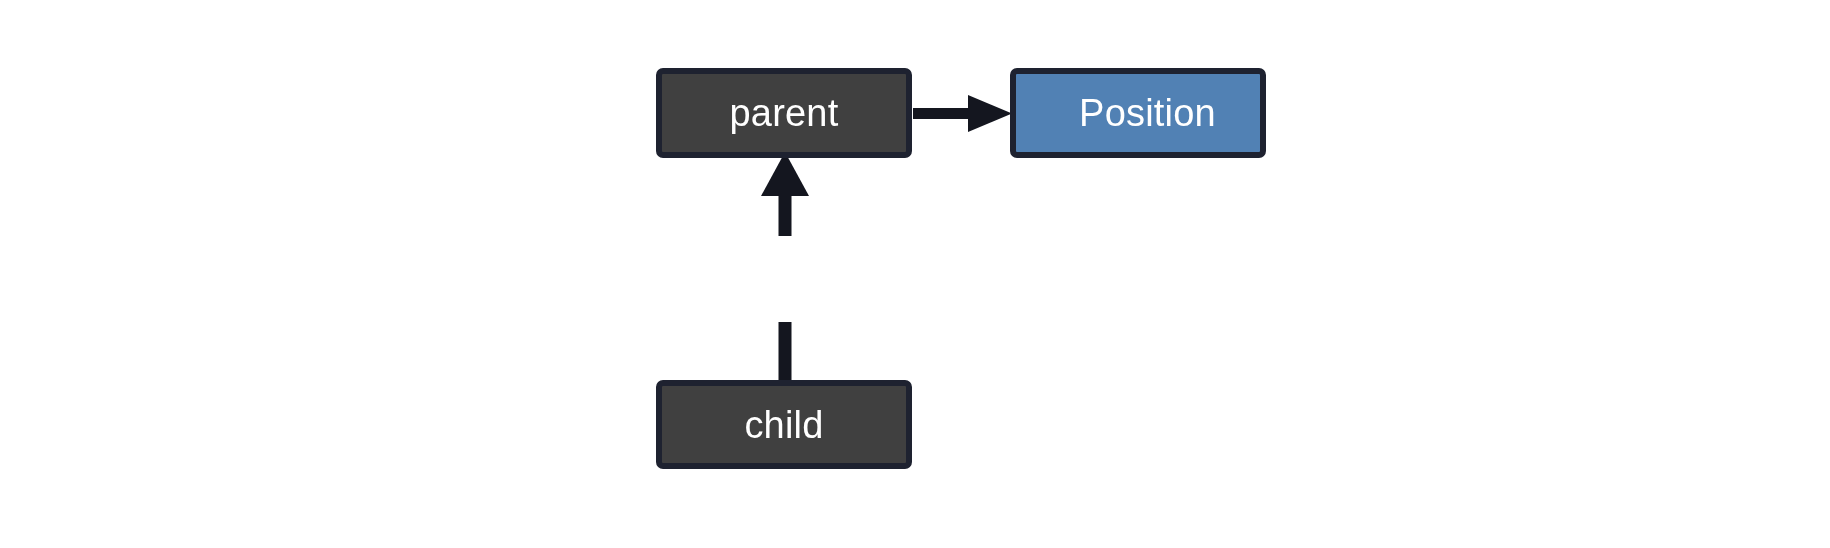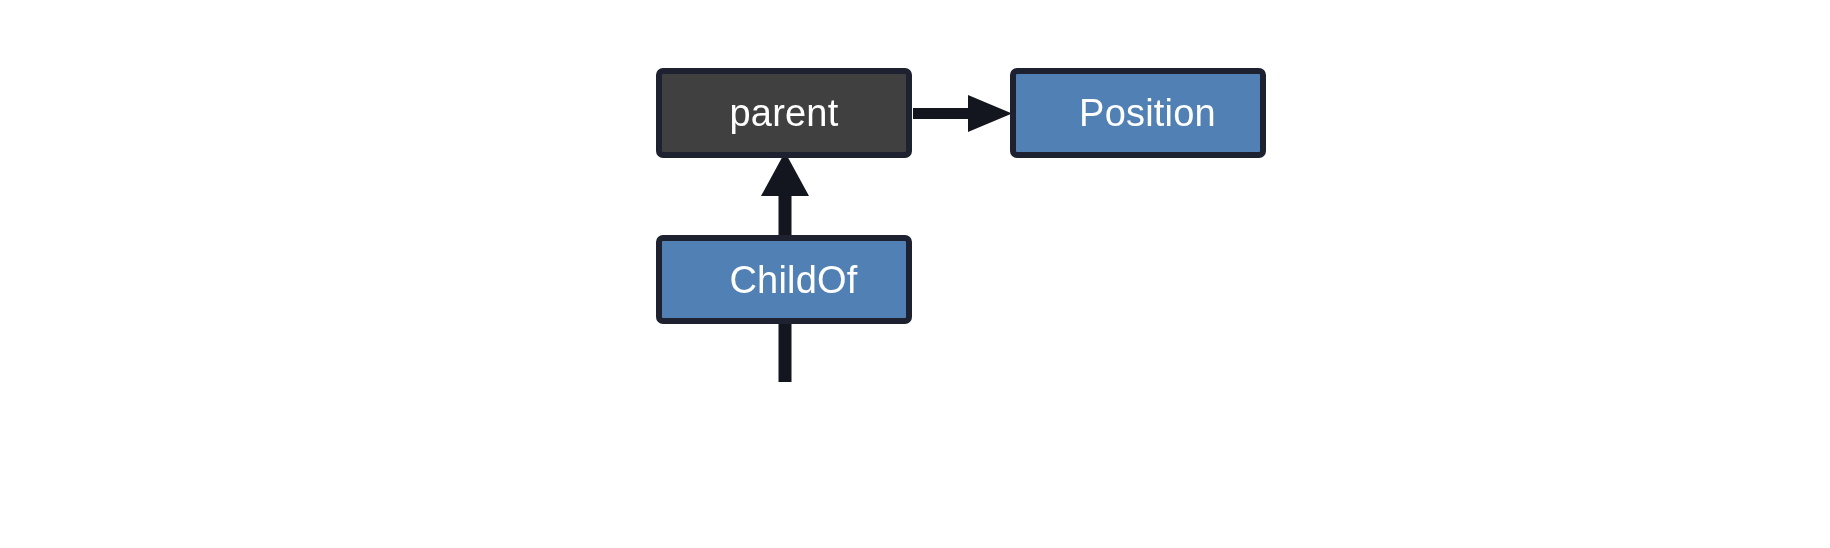--- a/index.html
+++ b/index.html
@@ -73,18 +73,18 @@
   </svg>
 
   <div class="node node-entity" id="node-parent">
     <span class="node-label">parent</span>
   </div>
 
   <div class="node node-component" id="node-position">
     <span class="node-label">Position</span>
   </div>
 
-  <div class="node node-component" id="node-childof">
-    <span class="node-label">ChildOf</span>
+
+  <div class="node node-entity" id="node-child">
+    <span class="node-label">child</span>
   </div>
-
 
 </div>
 
 </body></html>

